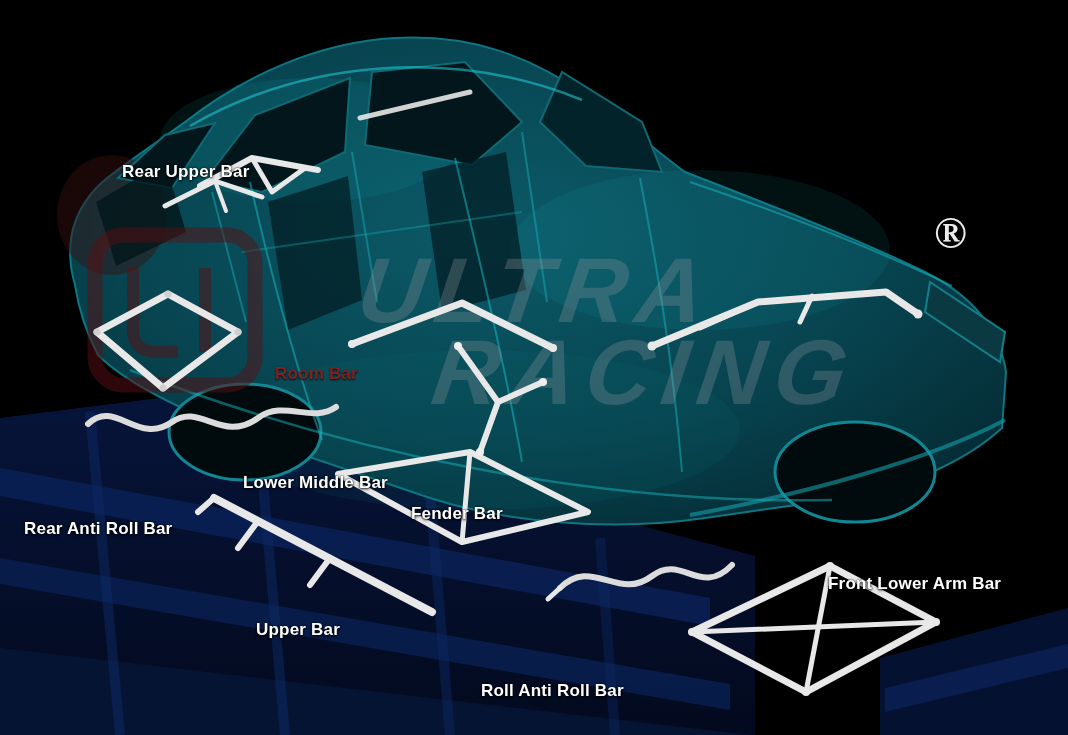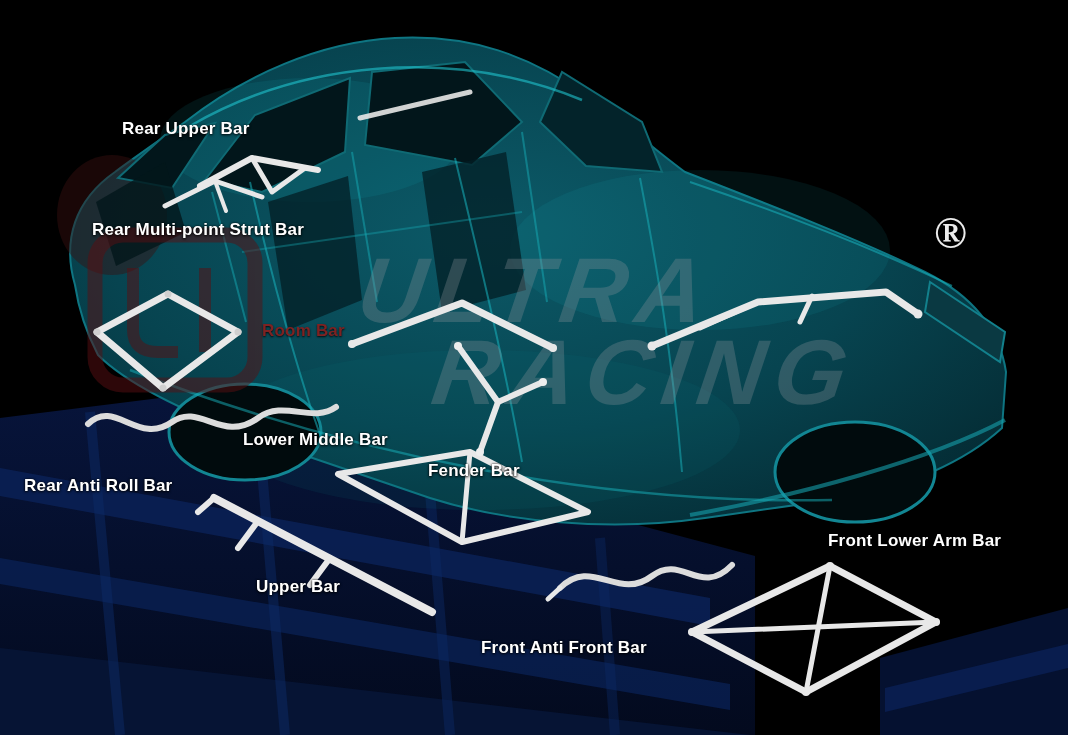--- a/index.html
+++ b/index.html
@@ -5,20 +5,21 @@
   html,body { margin:0; padding:0; background:#000; }
   .stage {
     position:relative; width:1068px; height:735px; overflow:hidden;
     background:#000; font-family:"Liberation Sans", sans-serif;
   }
   .stage svg { position:absolute; left:0; top:0; }
   .label {
     position:absolute; color:#ffffff; font-weight:bold; font-size:17px;
     letter-spacing:.2px; white-space:nowrap;
     text-shadow:0 1px 3px rgba(0,0,0,.95), 0 0 2px rgba(0,0,0,.8);
+    margin-top:43px;
   }
   .label.room { color:#7e2222; text-shadow:0 1px 2px rgba(0,0,0,.9); }
   .reg-mark {
     position:absolute; left:934px; top:208px; color:#ececec;
     font-size:44px; font-weight:bold; font-family:"Liberation Serif", serif;
     text-shadow:0 0 3px rgba(0,0,0,.8);
   }
   .wm {
     fill:#8e959c; font-weight:bold; font-style:italic; font-size:92px;
     letter-spacing:10px; font-family:"Liberation Sans", sans-serif;
@@ -184,24 +185,23 @@
         <path d="M 692,632 L 936,622" stroke-width="5"></path>
         <circle cx="692" cy="632" r="4" fill="#e8e8e8" stroke="none"></circle>
         <circle cx="830" cy="566" r="4" fill="#e8e8e8" stroke="none"></circle>
         <circle cx="936" cy="622" r="4" fill="#e8e8e8" stroke="none"></circle>
         <circle cx="806" cy="692" r="4" fill="#e8e8e8" stroke="none"></circle>
       </g>
     </g>
   </svg>
 
   <div class="label" style="left:122px; top:119px">Rear Upper Bar</div>
-  <div class="label" style="left:92px;  top:220px">Rear Multi-point Strut Bar</div>
-  <div class="label room" style="left:262px; top:321px">Room Bar</div>
+  <div class="label room" style="left:275px; top:321px">Room Bar</div>
   <div class="label" style="left:243px; top:430px">Lower Middle Bar</div>
   <div class="label" style="left:24px;  top:476px">Rear Anti Roll Bar</div>
-  <div class="label" style="left:428px; top:461px">Fender Bar</div>
+  <div class="label" style="left:411px; top:461px">Fender Bar</div>
   <div class="label" style="left:256px; top:577px">Upper Bar</div>
   <div class="label" style="left:828px; top:531px">Front Lower Arm Bar</div>
-  <div class="label" style="left:481px; top:638px">Front Anti Front Bar</div>
+  <div class="label" style="left:481px; top:638px">Roll Anti Roll Bar</div>
 
   <div class="reg-mark">®</div>
 
 </div>
 
 </body></html>

